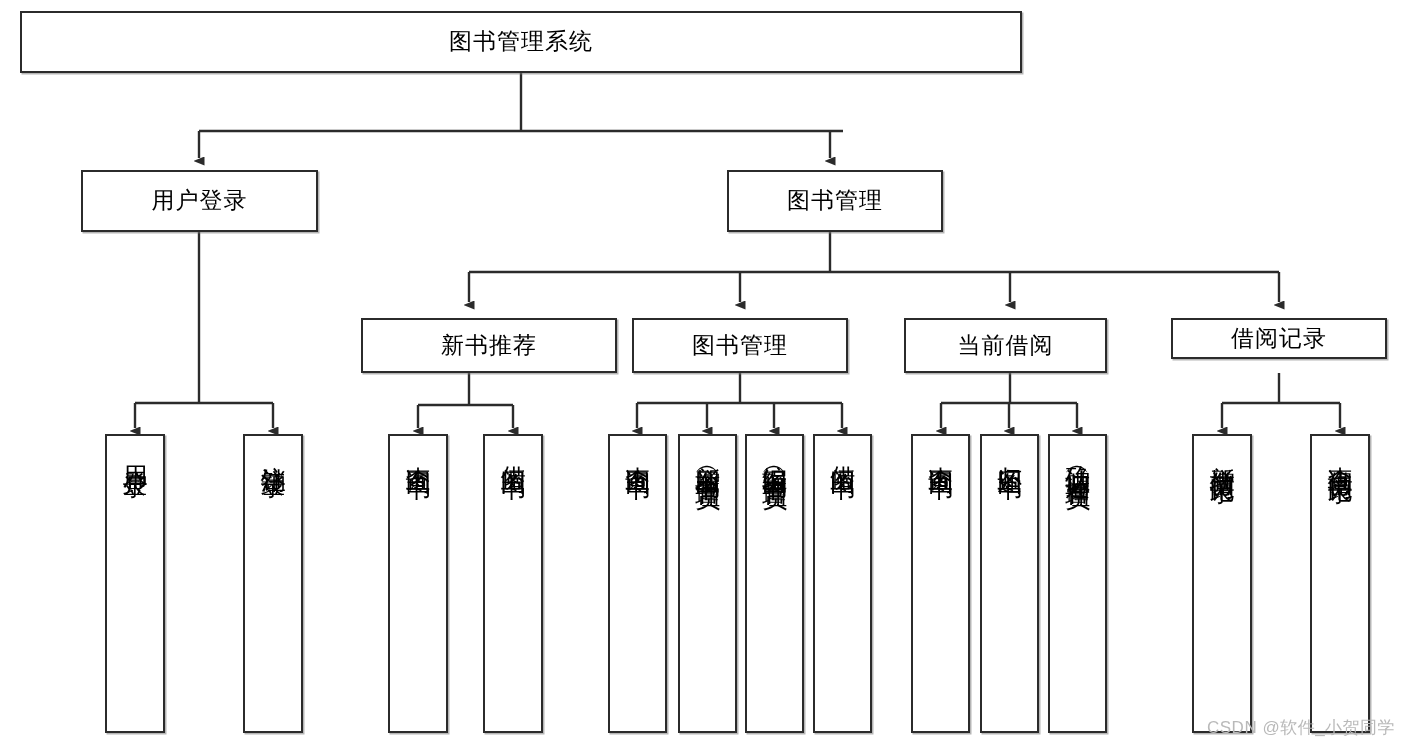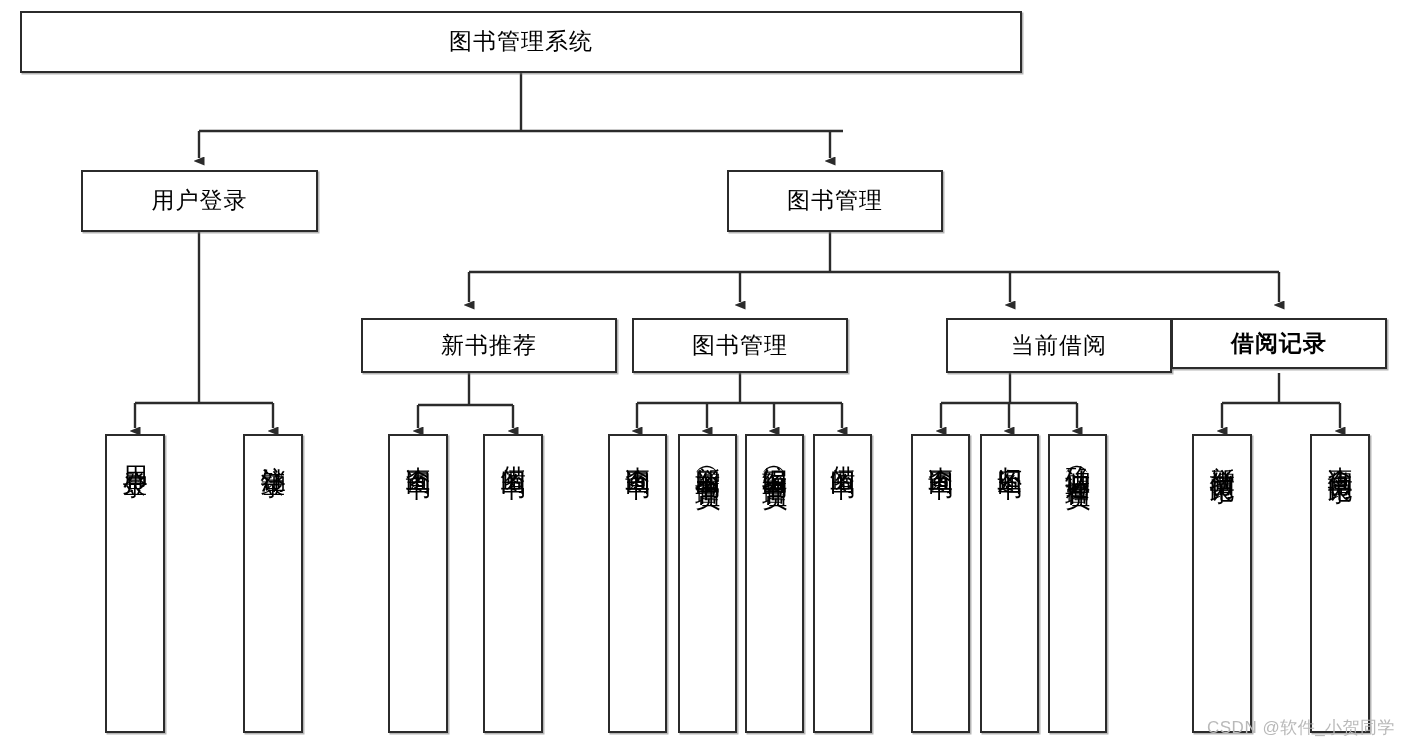--- a/index.html
+++ b/index.html
@@ -141,25 +141,25 @@
   </div>
 
   <div class="node horiz" style="left:361px; top:318px; width:256px; height:55px;">
     <span class="node-label">新书推荐</span>
   </div>
 
   <div class="node horiz" style="left:632px; top:318px; width:216px; height:55px;">
     <span class="node-label">图书管理</span>
   </div>
 
-  <div class="node horiz" style="left:946px; top:318px; width:226px; height:55px;">
+  <div class="node horiz" style="left:904px; top:318px; width:203px; height:55px;">
     <span class="node-label">当前借阅</span>
   </div>
 
-  <div class="node horiz" style="left:1171px; top:318px; width:216px; height:51px;font-weight:bold;">
+  <div class="node horiz" style="left:1171px; top:318px; width:216px; height:41px;">
     <span class="node-label">借阅记录</span>
   </div>
 
   <div class="node vert" style="left:105px; top:434px; width:60px; height:299px;">
     <span class="node-label">用户登录</span>
   </div>
   <div class="node vert" style="left:243px; top:434px; width:60px; height:299px;">
     <span class="node-label">注销登录</span>
   </div>
 

